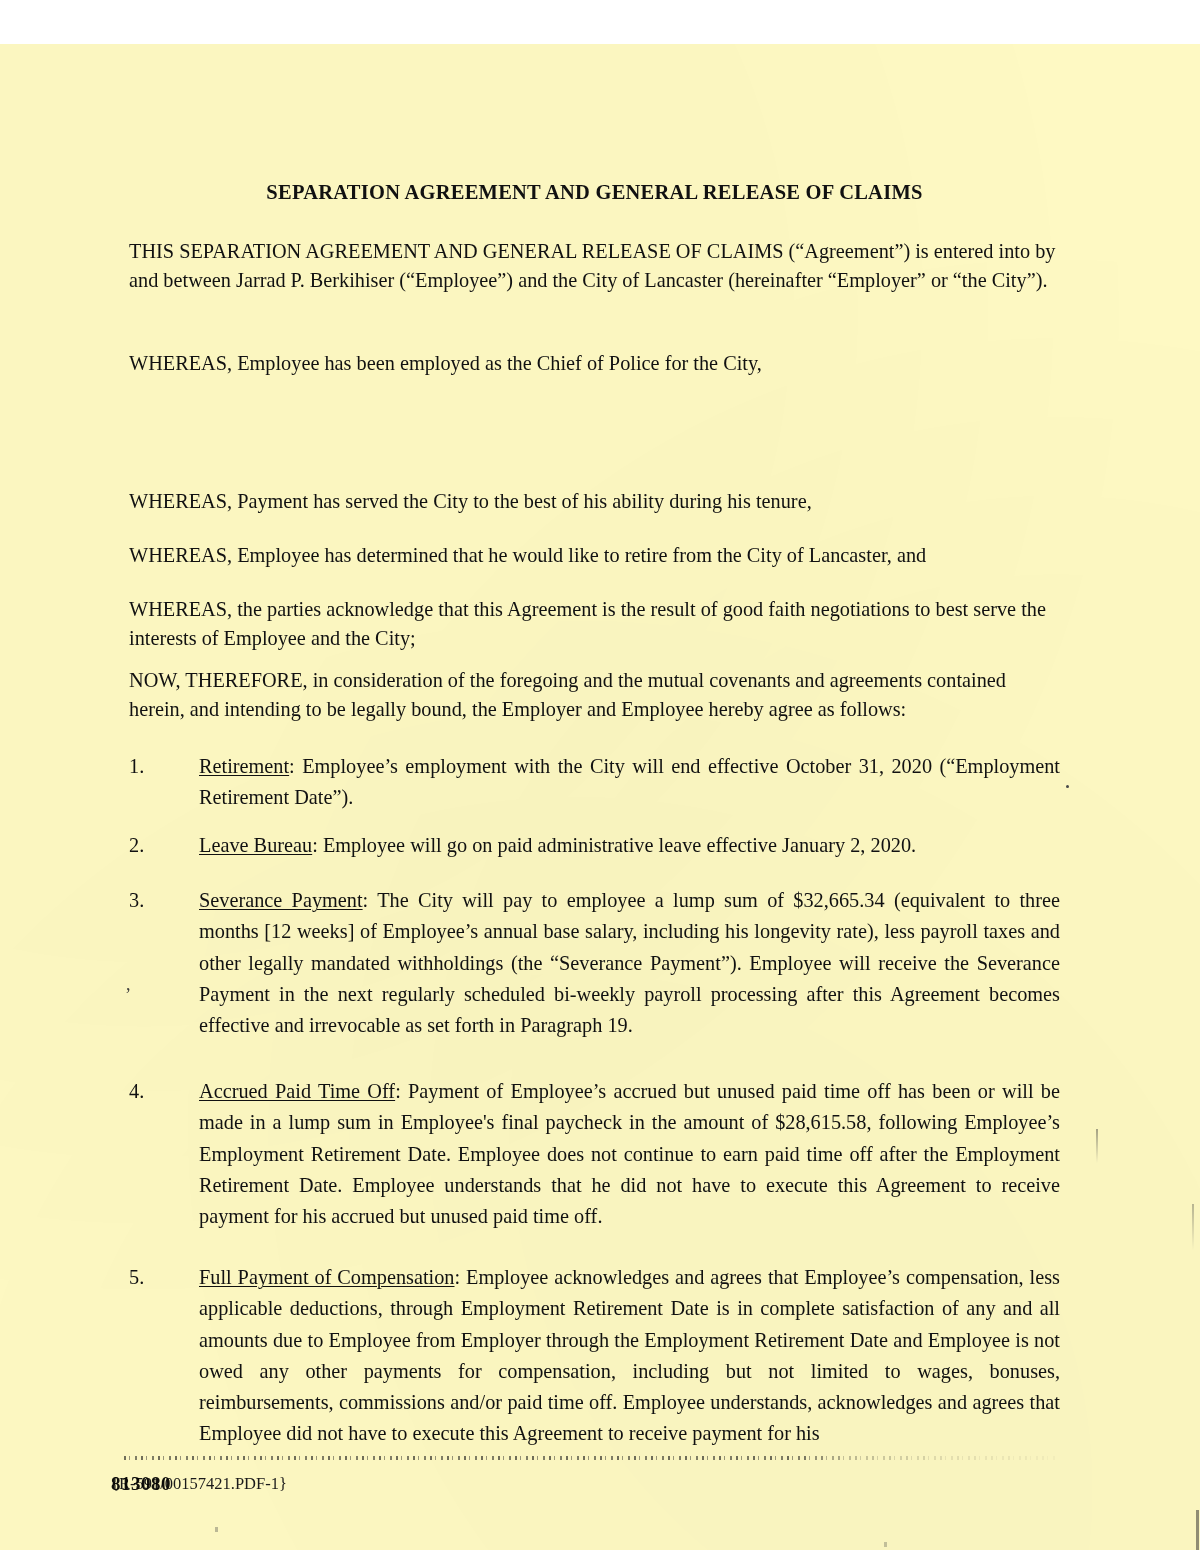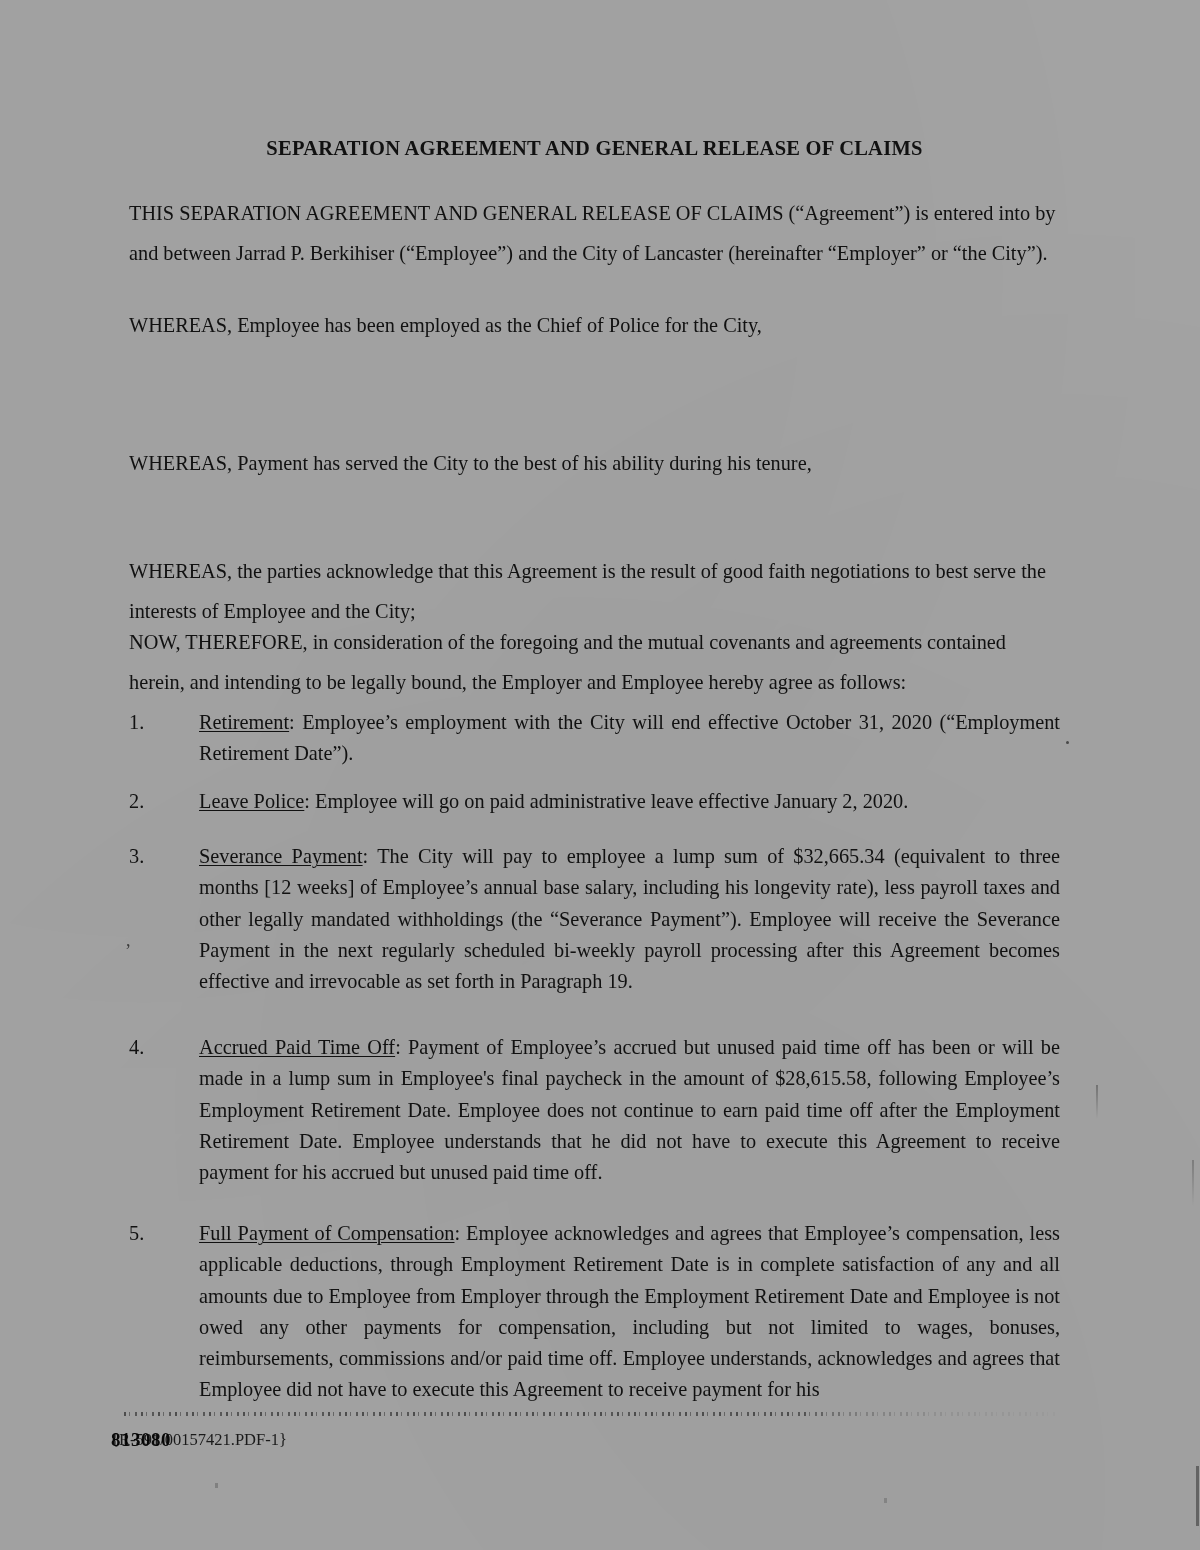--- a/index.html
+++ b/index.html
@@ -14,21 +14,22 @@
     position: relative;
     font-family: "Liberation Serif", "DejaVu Serif", serif;
     color: #121212;
     overflow: hidden;
   }
 
   
   #page {
     position: absolute;
     inset: 0;
-    background: #a3a3a3;
+    background: #fef9c3;
+    margin-top: 44px;
   }
 
   
   #scan-noise {
     position: absolute;
     inset: 0;
     pointer-events: none;
     opacity: .5;
     background:
       radial-gradient(circle at 12% 18%, rgba(0,0,0,.022) 0 38%, rgba(0,0,0,0) 62%),
@@ -48,21 +49,21 @@
     white-space: nowrap;
     line-height: 1.25;
   }
 
   
   .blk {
     position: absolute;
     left: 129px;
     width: 931px;
     font-size: 20.3px;
-    line-height: 40px;
+    line-height: 29px;
     text-align: left;
   }
 
   
   .clause {
     position: absolute;
     left: 129px;
     width: 931px;
     display: flex;
     align-items: flex-start;
@@ -186,33 +187,34 @@
 
   <h1 id="doc-title">SEPARATION AGREEMENT AND GENERAL RELEASE OF CLAIMS</h1>
 
   <p class="blk" style="top:173px;">THIS SEPARATION AGREEMENT AND GENERAL RELEASE OF CLAIMS (“Agreement”) is entered into by and between Jarrad P. Berkihiser (“Employee”) and the City of Lancaster (hereinafter “Employer” or “the City”).</p>
 
   <p class="blk" style="top:285px;">WHEREAS, Employee has been employed as the Chief of Police for the City,</p>
 
 
   <p class="blk" style="top:423px;">WHEREAS, Payment has served the City to the best of his ability during his tenure,</p>
 
+  <p class="blk" style="top:477px;">WHEREAS, Employee has determined that he would like to retire from the City of Lancaster, and</p>
 
   <p class="blk" style="top:531px;">WHEREAS, the parties acknowledge that this Agreement is the result of good faith negotiations to best serve the interests of Employee and the City;</p>
 
   <p class="blk" style="top:602px;">NOW, THEREFORE, in consideration of the foregoing and the mutual covenants and agreements contained herein, and intending to be legally bound, the Employer and Employee hereby agree as follows:</p>
 
   <div class="clause" style="top:707px;">
     <span class="num">1.</span>
     <span class="body"><span class="uline">Retirement</span><span>:</span><span> Employee’s employment with the City will end effective October 31, 2020 (“Employment Retirement Date”).</span></span>
   </div>
 
   <div class="clause" style="top:786px;">
     <span class="num">2.</span>
-    <span class="body"><span class="uline">Leave Police</span><span>:</span><span> Employee will go on paid administrative leave effective January 2, 2020.</span></span>
+    <span class="body"><span class="uline">Leave Bureau</span><span>:</span><span> Employee will go on paid administrative leave effective January 2, 2020.</span></span>
   </div>
 
   <div class="clause" style="top:841px;">
     <span class="num">3.</span>
     <span class="body"><span class="uline">Severance  Payment</span><span>:</span><span> The City will pay to employee a lump sum of $32,665.34 (equivalent to three months [12 weeks] of Employee’s annual base salary, including his longevity rate), less payroll taxes and other legally mandated withholdings (the “Severance Payment”). Employee will receive the Severance Payment in the next regularly scheduled bi-weekly payroll processing after this Agreement becomes effective and irrevocable as set forth in Paragraph 19.</span></span>
   </div>
 
   <div class="clause" style="top:1032px;">
     <span class="num">4.</span>
     <span class="body"><span class="uline">Accrued Paid Time Off</span><span>:</span><span> Payment of Employee’s accrued but unused paid time off has been or will be made in a lump sum in Employee's final paycheck in the amount of $28,615.58, following Employee’s Employment Retirement Date.  Employee does not continue to earn paid time off after the Employment Retirement Date.  Employee understands that he did not have to execute this Agreement to receive payment for his accrued but unused paid time off.</span></span>

